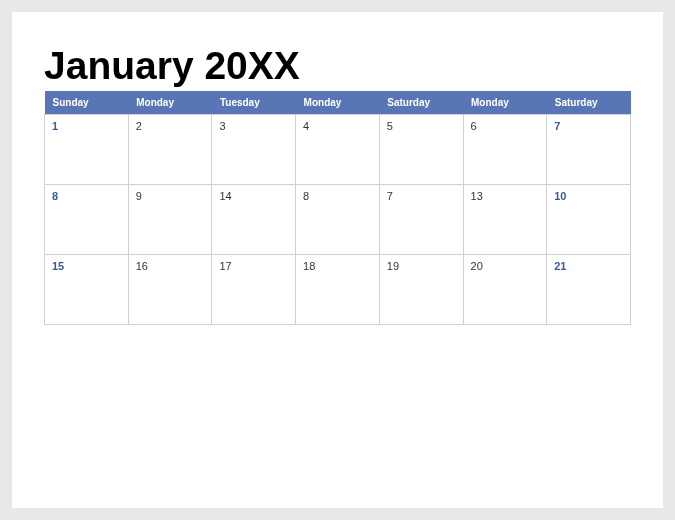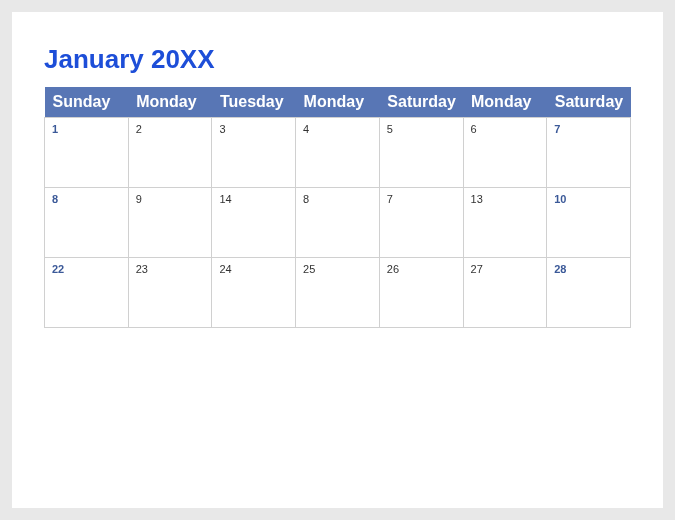--- a/index.html
+++ b/index.html
@@ -10,34 +10,34 @@
       font-family: -apple-system, BlinkMacSystemFont, 'Segoe UI', Arial, sans-serif;
       padding: 12px;
     }
     .page {
       background: #fff;
       width: 100%;
       height: 100%;
       padding: 32px 32px 20px 32px;
     }
     .title {
-      color: #1d4ed8;
-      font-size: 26px;
+      color: #000000;
+      font-size: 39px;
       font-weight: 700;
-      margin-bottom: 12px;
+      margin-bottom: 3px;
     }
     .calendar {
       width: 100%;
       border-collapse: collapse;
       table-layout: fixed;
     }
     .calendar thead th {
       background: #5876b5;
       color: #fff;
-      font-size: 16px;
+      font-size: 10px;
       font-weight: 700;
       text-align: left;
       padding: 6px 8px;
     }
     .calendar tbody td {
       border: 1px solid #d0d0d0;
       height: 70px;
       vertical-align: top;
       padding: 5px 7px;
       font-size: 11px;
@@ -81,23 +81,23 @@
         <tr>
           <td class="weekend">8</td>
           <td>9</td>
           <td>14</td>
           <td>8</td>
           <td>7</td>
           <td>13</td>
           <td class="weekend">10</td>
         </tr>
         <tr>
-          <td class="weekend">22</td>
-          <td>23</td>
-          <td>24</td>
-          <td>25</td>
-          <td>26</td>
-          <td>27</td>
-          <td class="weekend">28</td>
+          <td class="weekend">15</td>
+          <td>16</td>
+          <td>17</td>
+          <td>18</td>
+          <td>19</td>
+          <td>20</td>
+          <td class="weekend">21</td>
         </tr>
       </tbody>
   </table>
 </div>
 
 </body></html>

